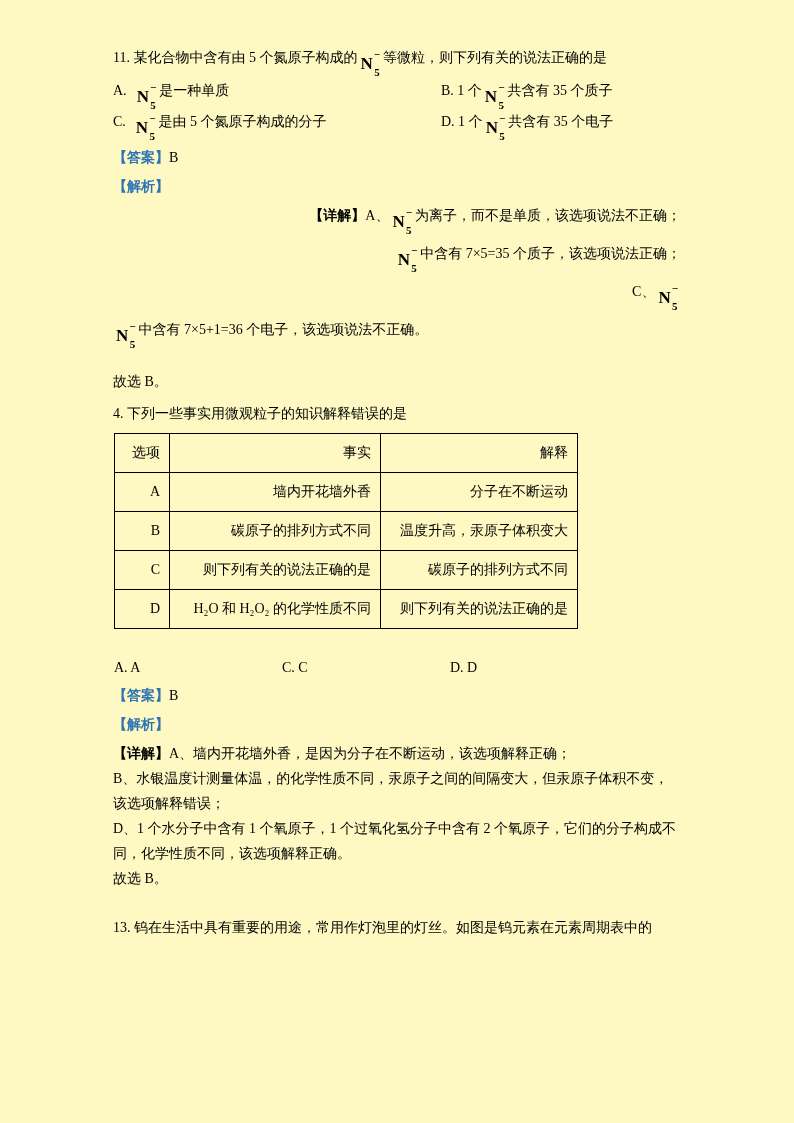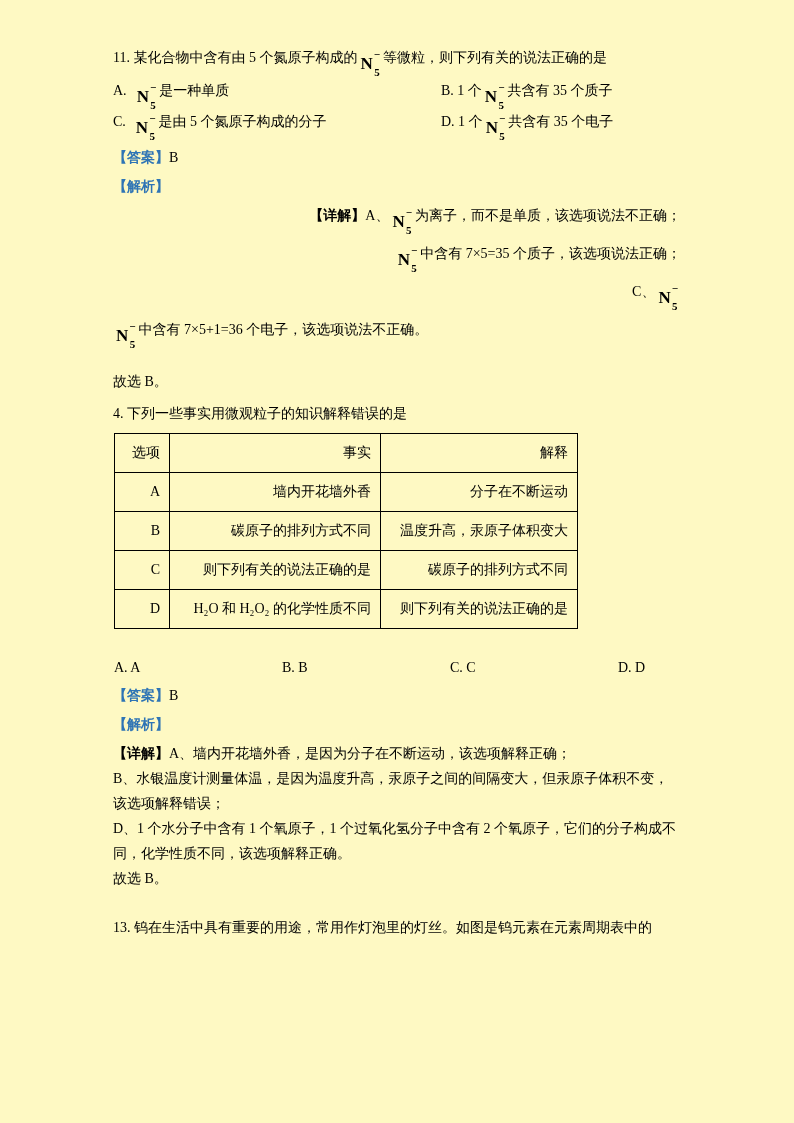--- a/index.html
+++ b/index.html
@@ -154,29 +154,28 @@
     <tr>
       <td>D</td>
       <td>H₂O 和 H₂O₂ 的化学性质不同</td>
       <td>则下列有关的说法正确的是</td>
     </tr>
   </tbody>
     </table>
 
   <div class="opt-row">
     <span class="t">A. A</span>
-    <span class="t">B. B</span>
     <span class="t">C. C</span>
     <span class="t">D. D</span>
   </div>
 
   <p class="mb4"><span class="label blue">【答案】</span><span class="t">B</span></p>
   <p class="mb4"><span class="label blue">【解析】</span></p>
 
   <p class="tight"><span class="label">【详解】</span><span class="t">A、墙内开花墙外香，是因为分子在不断运动，该选项解释正确；</span></p>
-  <p class="tight"><span class="t">B、水银温度计测量体温，是因为温度升高，汞原子之间的间隔变大，但汞原子体积不变，该选项解释错误；</span></p>
+  <p class="tight"><span class="t">B、水银温度计测量体温，的化学性质不同，汞原子之间的间隔变大，但汞原子体积不变，该选项解释错误；</span></p>
   <p class="tight"><span class="t">D、1 个水分子中含有 1 个氧原子，1 个过氧化氢分子中含有 2 个氧原子，它们的分子构成不同，化学性质不同，该选项解释正确。</span></p>
 
   <p class="mb24"><span class="t">故选 B。</span></p>
 
   <p><span class="t">13. 钨在生活中具有重要的用途，常用作灯泡里的灯丝。如图是钨元素在元素周期表中的</span></p>
 
 </div>
 
 </body></html>

